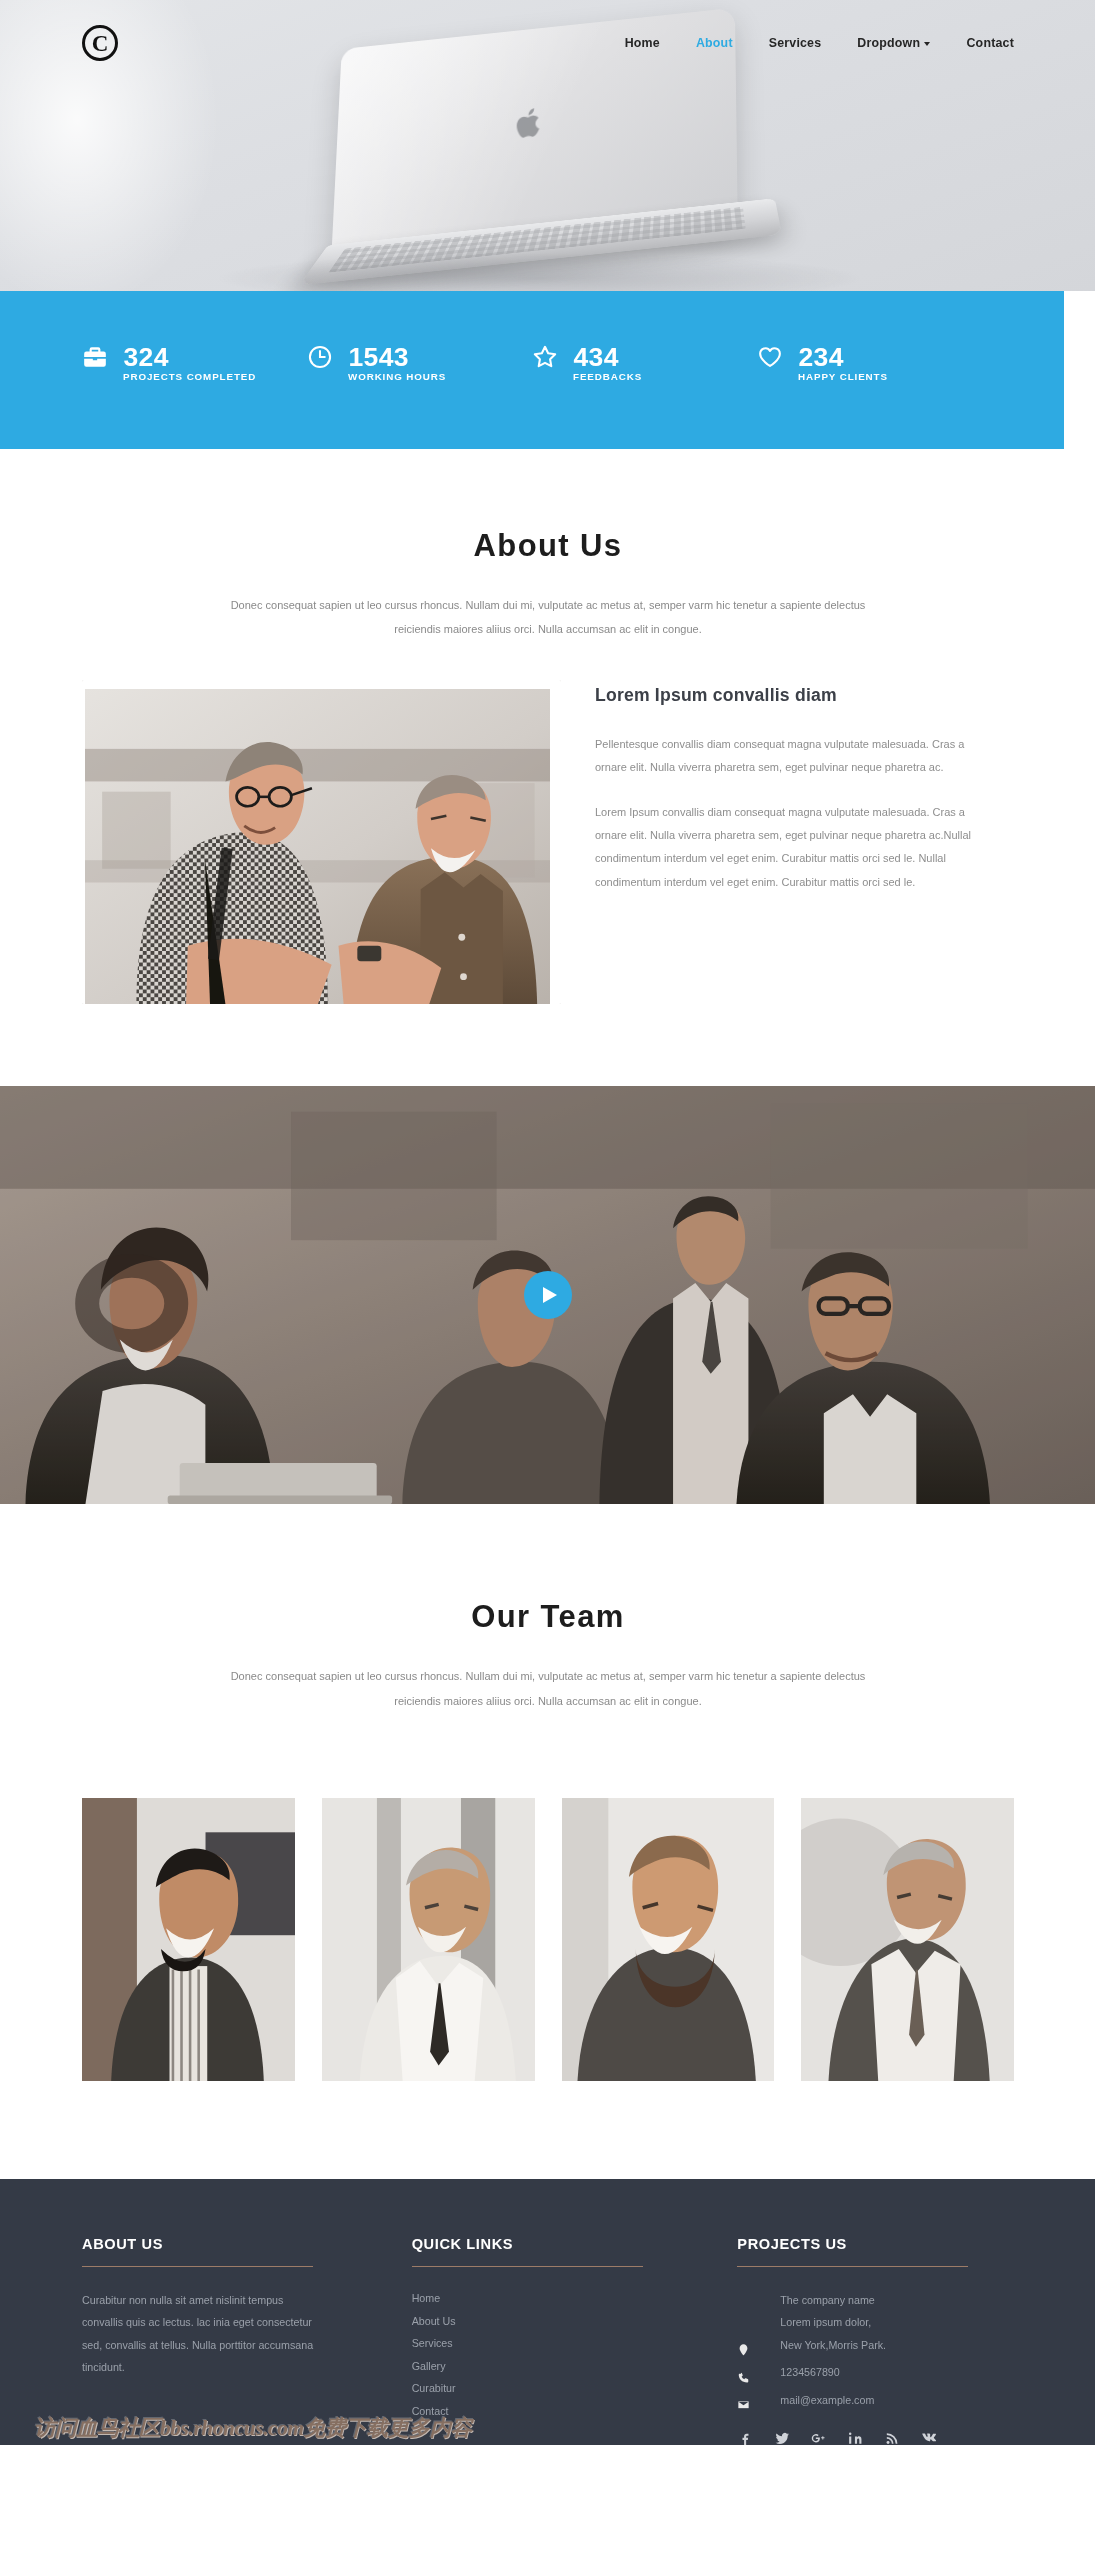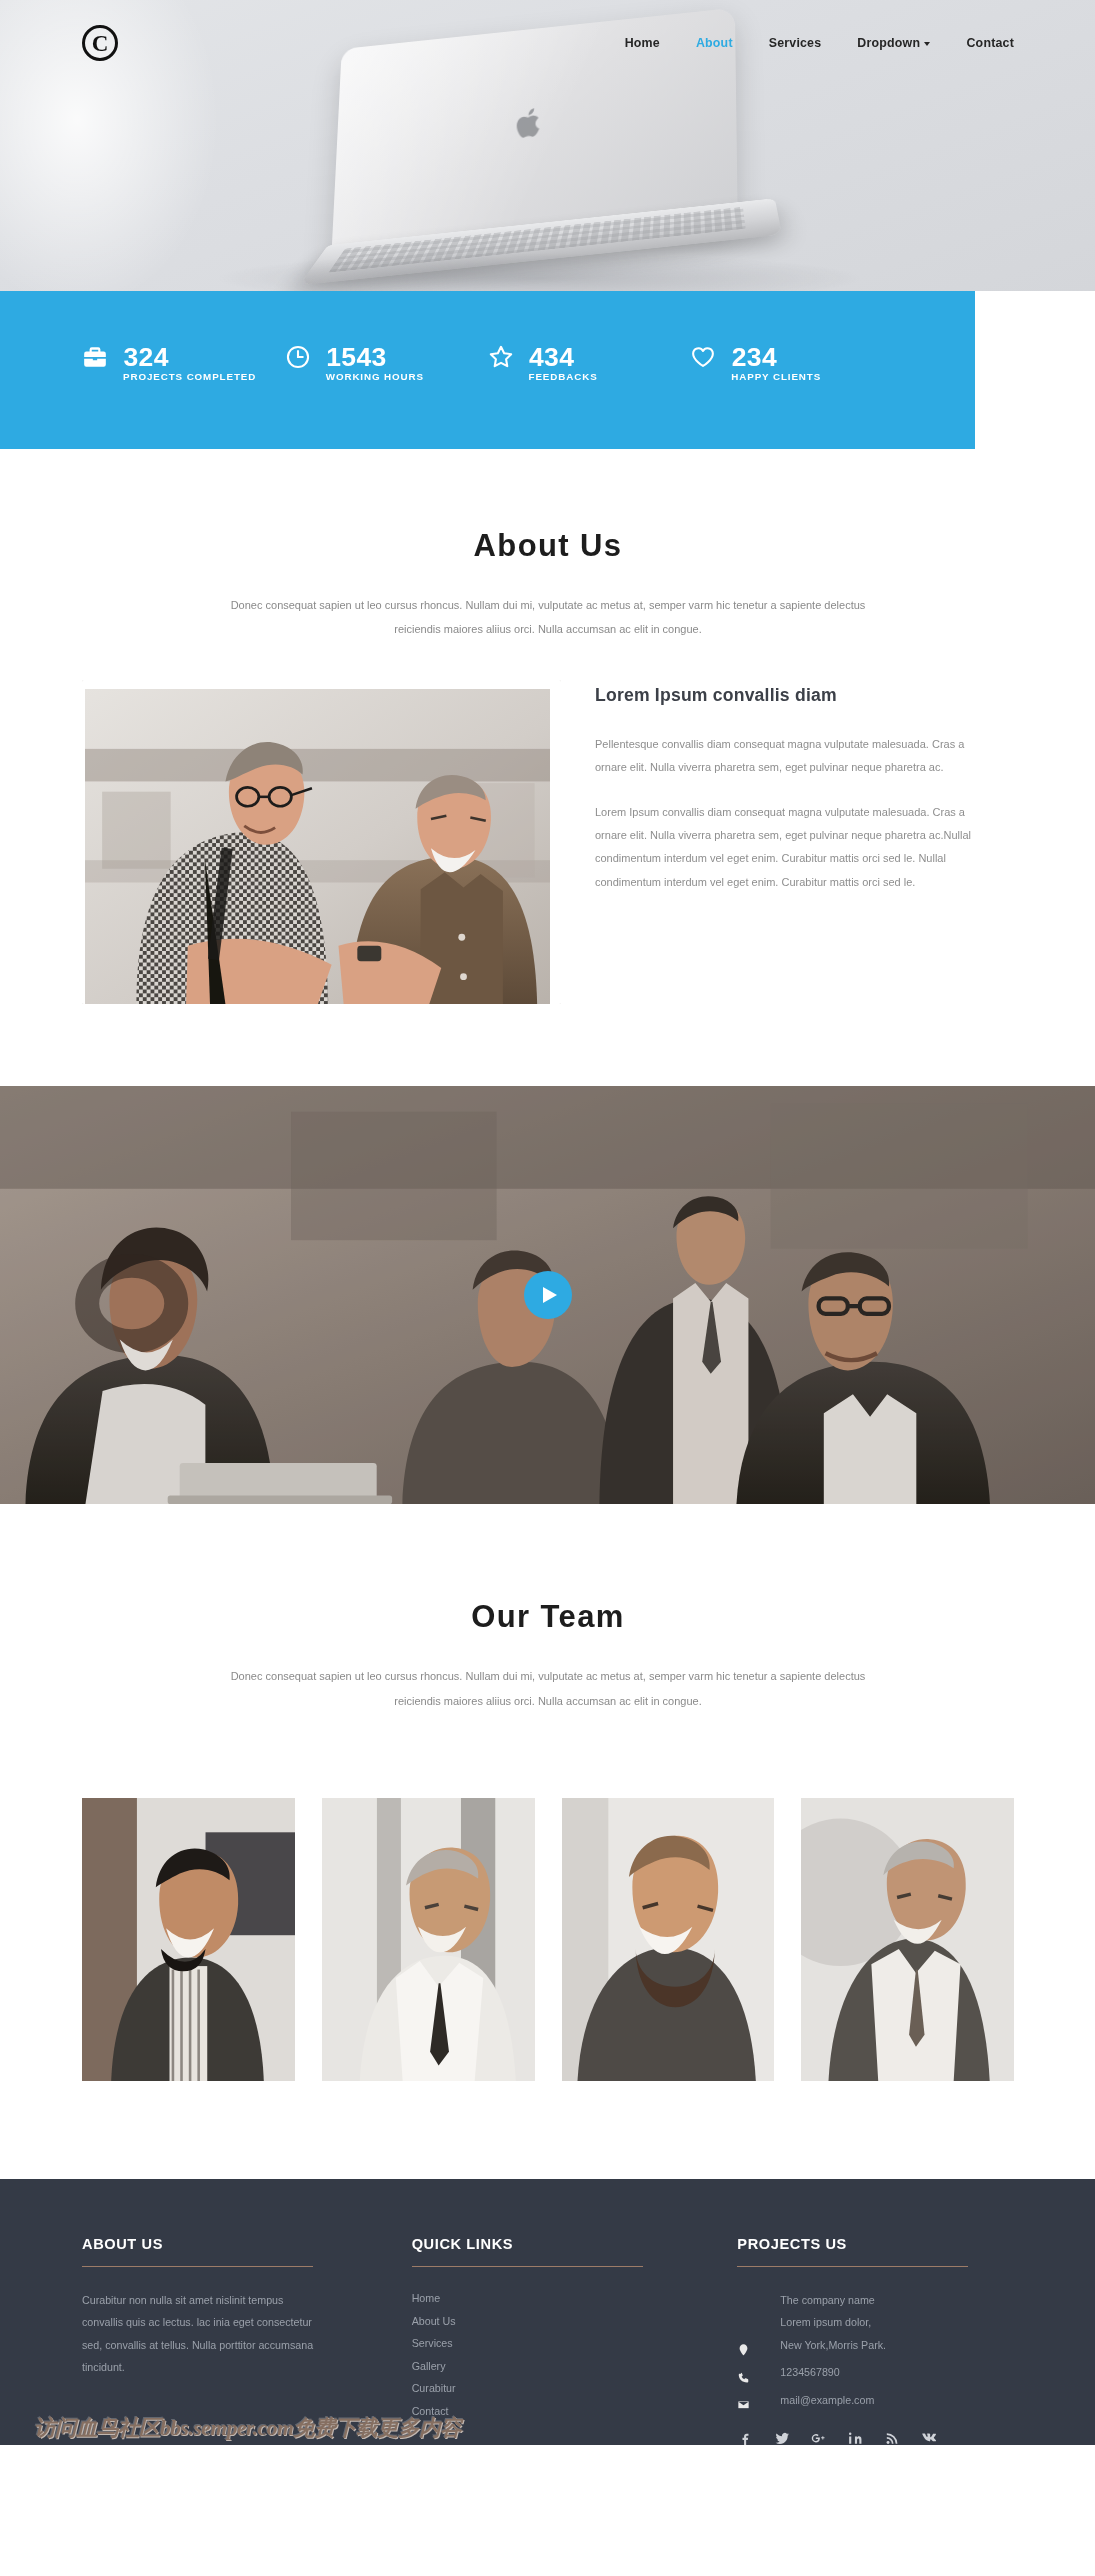--- a/index.html
+++ b/index.html
@@ -110,21 +110,21 @@
     display:inline-block;
     margin-left: 4.3px;
     border-left: 3.4px solid transparent;
     border-right: 3.4px solid transparent;
     border-top: 4.3px solid #262626;
     vertical-align: middle;
   }
 
   
   .stats {
-    width: 975px;
+    width: 1064px;
     background: #2eaae2;
     padding: 53px 82px 67px 82px;
     display: flex;
   }
   .stat { flex: 1; }
   .stat-top { display:flex; align-items:center; gap: 15.4px; }
   .stat-icon { width: 26px; height: 26px; flex: 0 0 26px; color:#fff; }
   .stat-num {
     color: #fff;
     font-size: 26.5px;
@@ -652,15 +652,15 @@
           <circle cx="5" cy="19" r="2.4" fill="currentColor"></circle>
           <path fill="none" stroke="currentColor" stroke-width="2.8" d="M3 11.4a9.6 9.6 0 0 1 9.6 9.6M3 5.1A16 16 0 0 1 19 21"></path>
         </svg>
         <svg class="sico" viewBox="0 0 26 24">
           <path fill="currentColor" d="M13.9 17.4h1.5s.5-.1.7-.4c.2-.3.2-.8.2-.8s0-2.1 1-2.4c.9-.3 2.1 2 3.4 2.8.9.6 1.7.5 1.7.5l3.3 0s1.7-.1.9-1.5c-.1-.1-.5-1-2.4-2.8-2-1.8-1.7-1.5.7-4.7 1.4-1.9 2-3.1 1.8-3.6-.2-.5-1.3-.4-1.3-.4l-3.7 0s-.3 0-.5.1c-.2.1-.3.4-.3.4s-.6 1.6-1.4 2.9c-1.7 2.8-2.4 2.9-2.7 2.7-.6-.4-.5-1.6-.5-2.4 0-2.6.4-3.7-.8-4-.4-.1-.7-.2-1.7-.2-1.3 0-2.4 0-3 .3-.4.2-.7.6-.5.7.2 0 .7.1 1 .5.3.5.3 1.5.3 1.5s.2 2.8-.4 3.2c-.4.2-1-.2-2.5-2.9-.8-1.3-1.3-2.8-1.3-2.8s-.1-.3-.3-.4c-.2-.1-.6-.2-.6-.2l-3.5 0s-.5 0-.7.2c-.2.2 0 .7 0 .7s2.8 6.5 5.9 9.8c2.9 3 6.2 2.8 6.2 2.8z"></path>
         </svg>
       </div>
     </div>
   </div>
 
-  <div class="watermark">访问血鸟社区bbs.semper.com免费下载更多内容</div>
+  <div class="watermark">访问血鸟社区bbs.rhoncus.com免费下载更多内容</div>
 </footer>
 
 
 </body></html>

